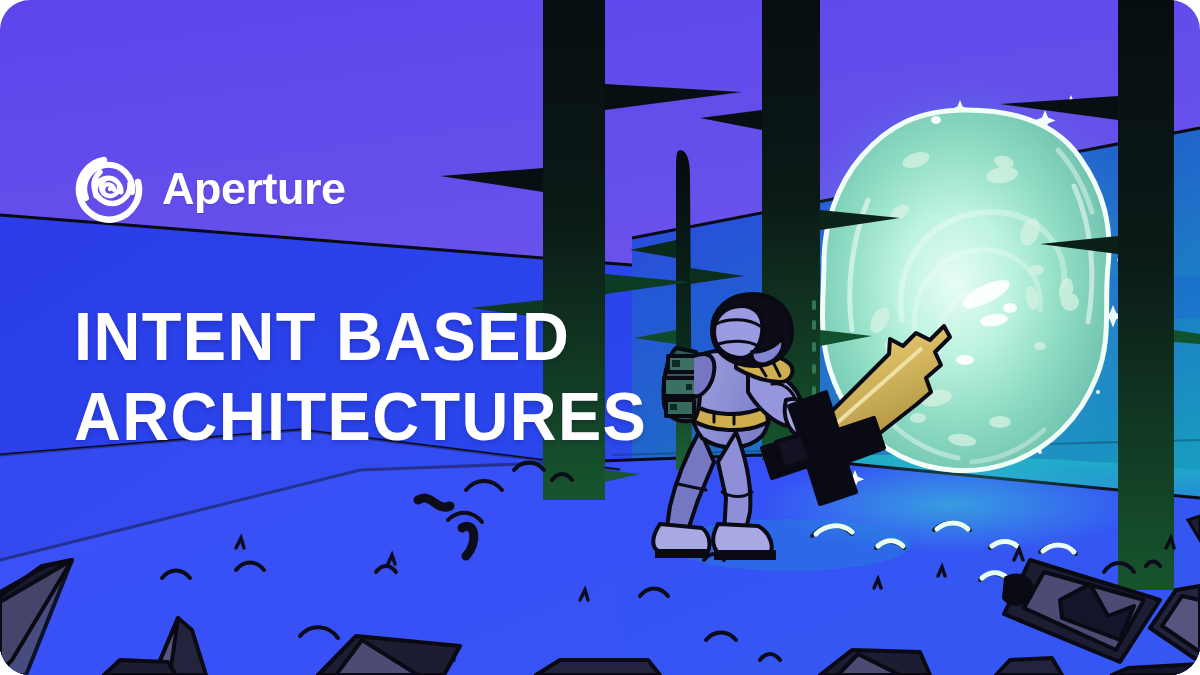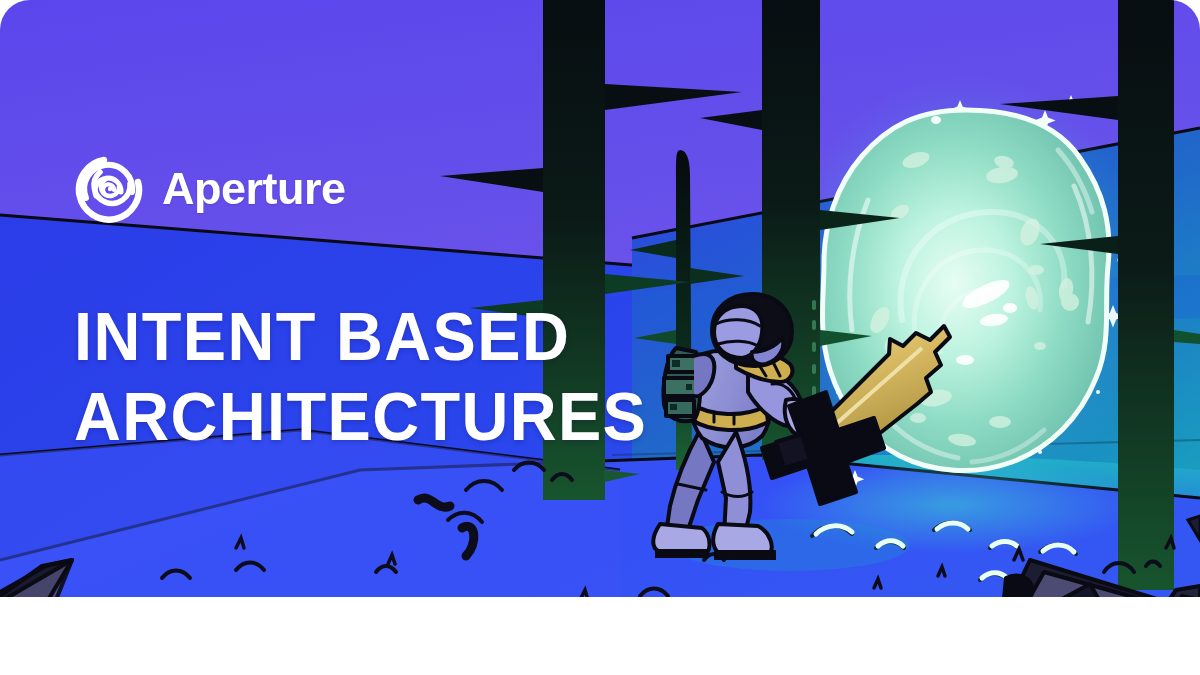--- a/index.html
+++ b/index.html
@@ -1,21 +1,21 @@
 <!DOCTYPE html>
 <html><head>
 <meta charset="utf-8">
 <title>Aperture — Intent Based Architectures</title>
 <style>
   html,body{margin:0;padding:0;background:#ffffff;}
   body{width:1200px;height:675px;overflow:hidden;font-family:"Liberation Sans",sans-serif;}
 
   #stage{
     position:relative;
-    width:1200px;height:597px;
+    width:1200px;height:675px;
     overflow:hidden;
     background:#ffffff;
   }
 
   
   #artwork{
     position:absolute;inset:0;
     width:1200px;height:675px;
     display:block;
   }

